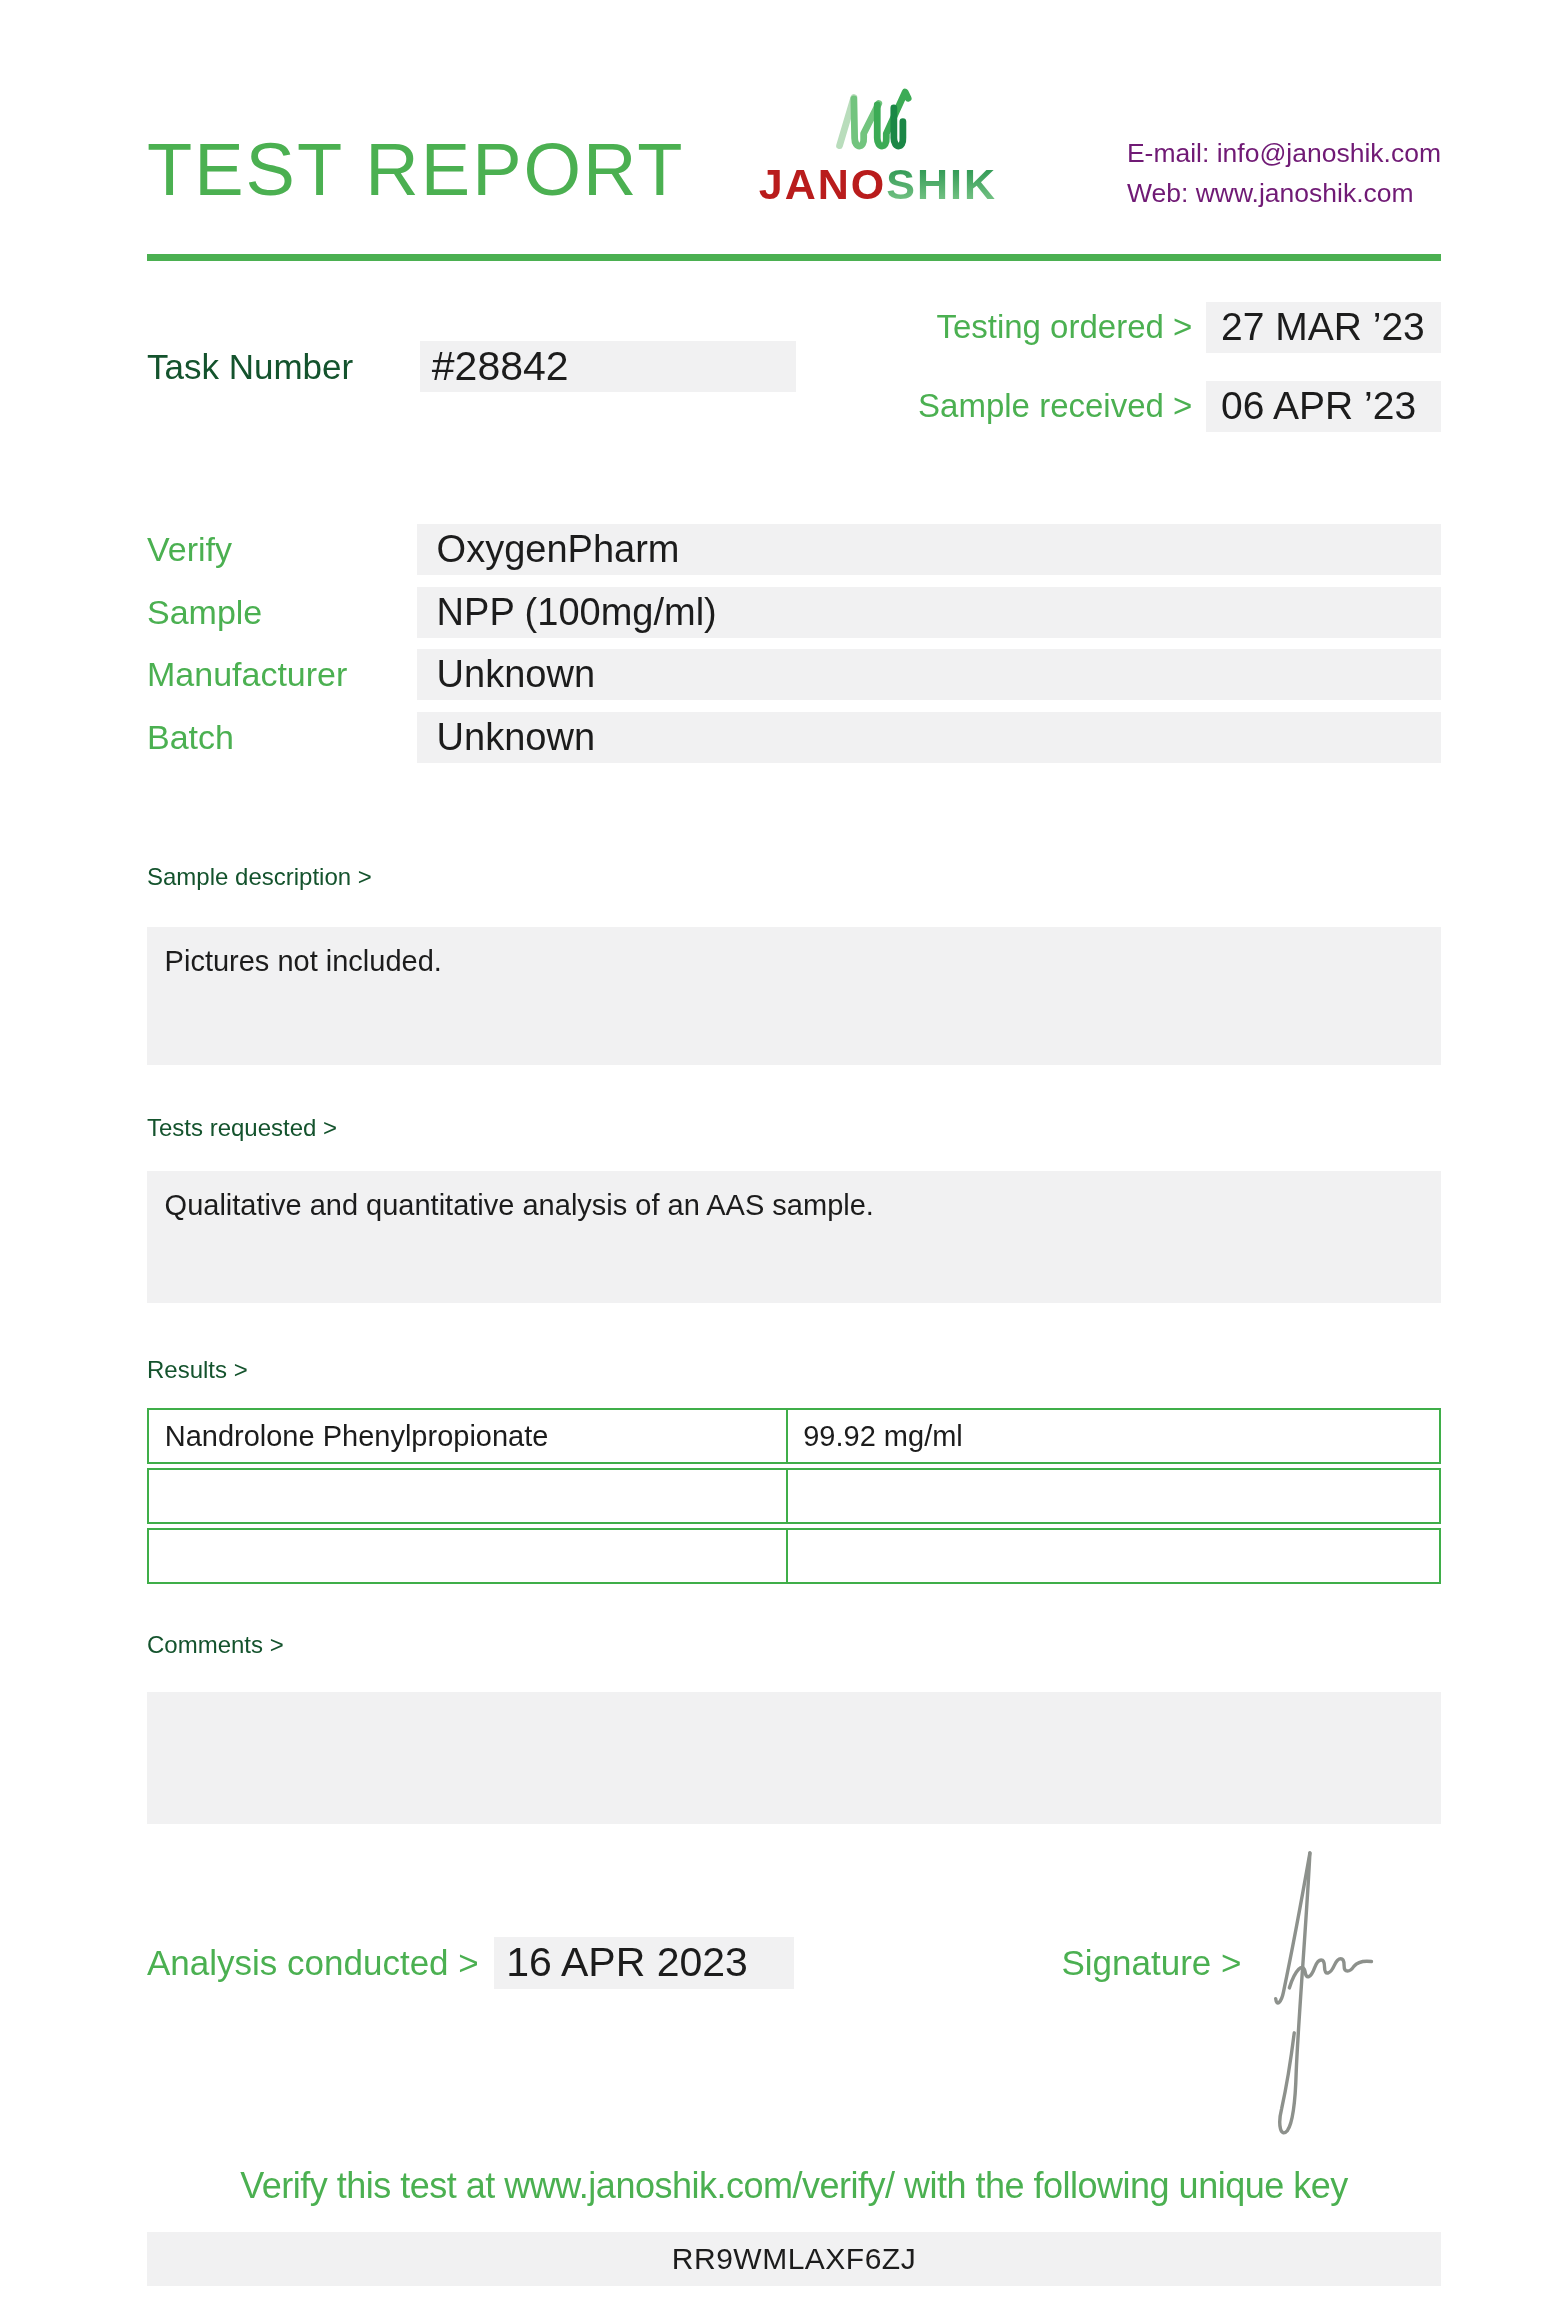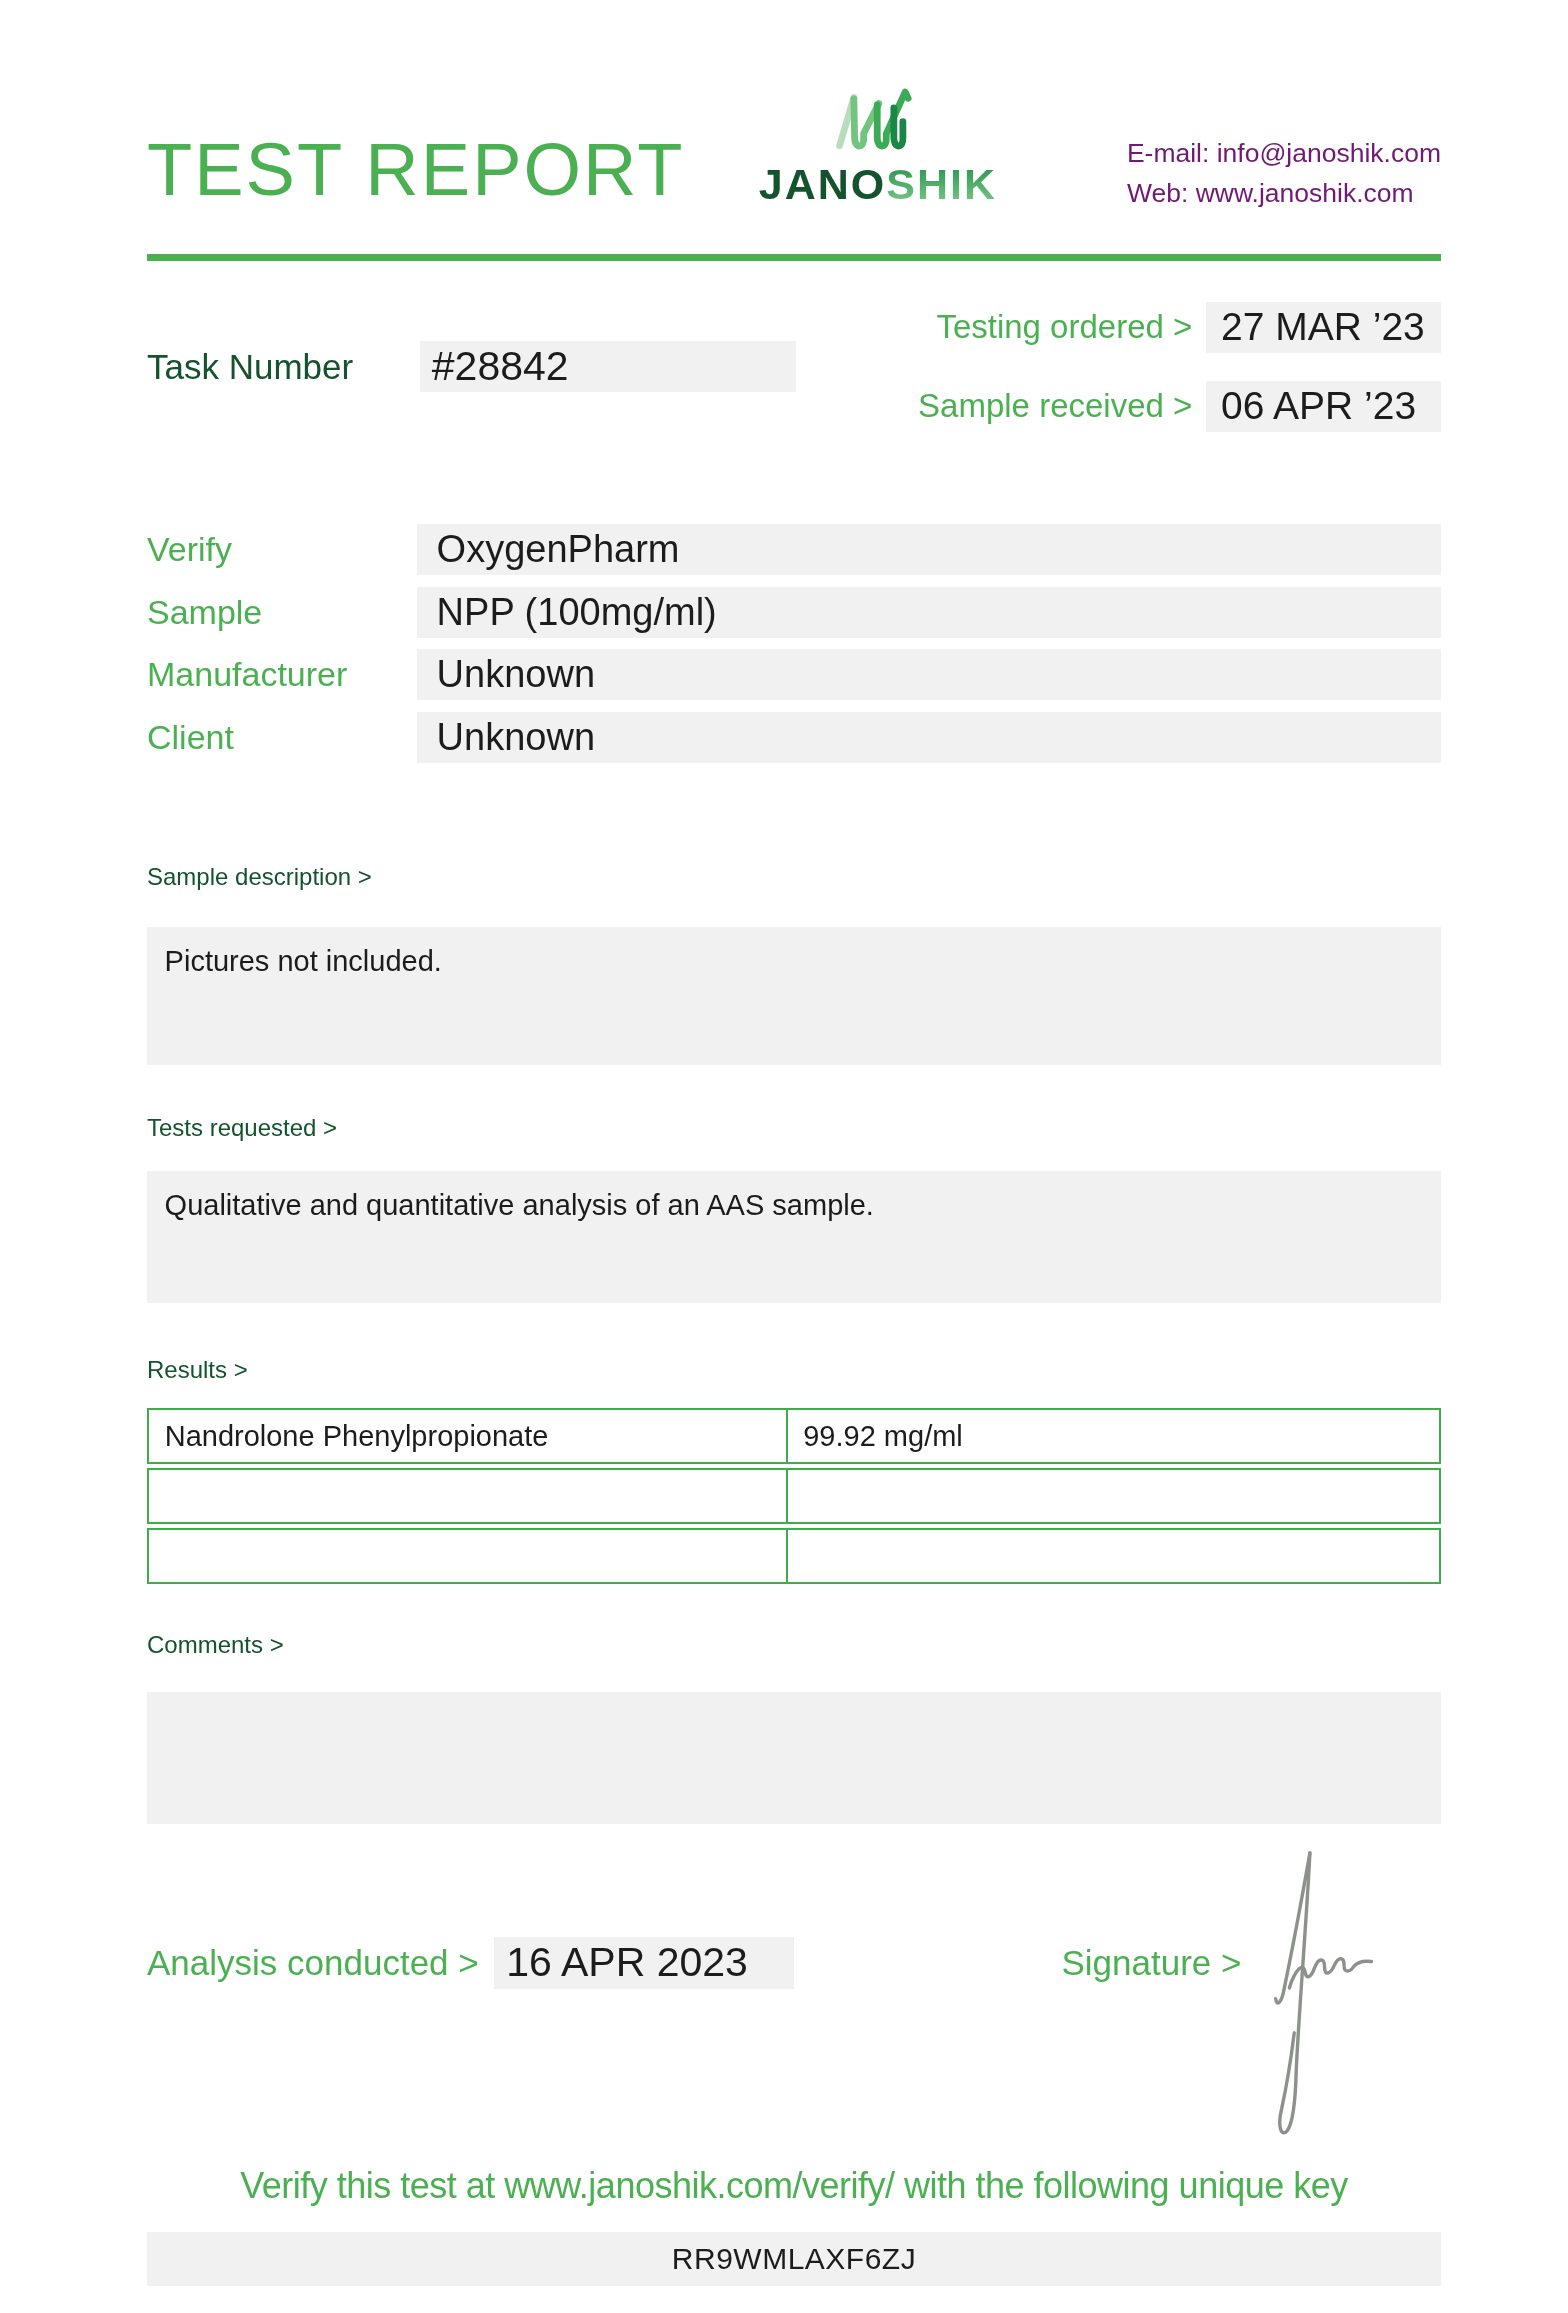--- a/index.html
+++ b/index.html
@@ -7,21 +7,21 @@
   body { font-family:"Liberation Sans", sans-serif; color:#1c1c1c; }
   .page { position:relative; width:1568px; height:2313px; background:#fff; overflow:hidden; }
   .content { padding:0 127px 0 147px; }
 
   
   .header { display:flex; align-items:flex-start; padding-top:78px; }
   .report-title { font-size:74px; letter-spacing:2px; color:#4bb051; font-weight:400; margin-top:49px; white-space:nowrap; }
   .logo-block { margin-left:71px; width:245px; display:flex; flex-direction:column; align-items:center; }
   .logo-icon { width:98px; height:78px; }
   .wordmark { margin-top:3.9px; font-size:43px; font-weight:700; letter-spacing:2px; white-space:nowrap; }
-  .wm-primary { color:#14532d;margin-top:12px; }
+  .wm-primary { color:#b91c1c;margin-top:12px; }
   .wm-accent { color:#2e9e4f; background:linear-gradient(#1f8f48,#83cb8e); -webkit-background-clip:text; background-clip:text; -webkit-text-fill-color:transparent; }
   .contact { margin-left:auto; margin-top:55px; text-align:left; font-size:26.5px; line-height:40px; color:#701a75; white-space:nowrap; }
 
   .rule { height:6.9px; background:#4bb051; margin-top:41px; }
 
   
   .task-section { margin-top:41px; display:flex; }
   .task-left { display:flex; align-items:center; }
   .task-label { width:273px; font-size:35px; color:#14532d; }
   .task-box { width:376px; height:51px; background:#f1f1f2; display:flex; align-items:center; padding-left:11.8px; font-size:41px; }
@@ -116,21 +116,21 @@
       </div>
       <div class="detail-row">
         <div class="detail-label">Sample</div>
         <div class="detail-value">NPP (100mg/ml)</div>
       </div>
       <div class="detail-row">
         <div class="detail-label">Manufacturer</div>
         <div class="detail-value">Unknown</div>
       </div>
       <div class="detail-row">
-        <div class="detail-label">Client</div>
+        <div class="detail-label">Batch</div>
         <div class="detail-value">Unknown</div>
       </div>
     </div>
 
     <div class="section-heading h-sample">Sample description &gt;</div>
     <div class="gray-box box-sample">
       <span>Pictures not included.</span>
     </div>
 
     <div class="section-heading h-tests">Tests requested &gt;</div>

